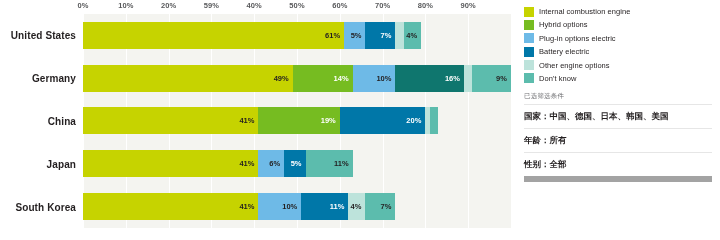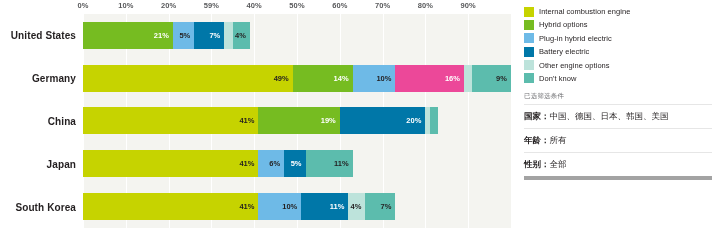--- a/index.html
+++ b/index.html
@@ -165,27 +165,27 @@
     padding-bottom: 3px;
     letter-spacing: .2px;
   }
   .filter-row {
     border-top: 1px solid #e6e6e6;
     padding: 6px 0 5px 0;
     font-size: 8.5px;
     color: #231f20;
     white-space: nowrap;
   }
-  .filter-row.last { border-bottom: 4px solid #a3a3a3; }
+  .filter-row.last { border-bottom: 6px solid #a3a3a3; }
   .filter-key {
     font-weight: bold;
     text-align: right;
   }
   .filter-val {
-    font-weight: normal;
+    font-weight: bold;
   }
 </style>
 </head>
 <body>
 
 <div id="root">
 
   <div class="chart-panel">
 
     <div class="plot-bg"></div>
@@ -212,34 +212,34 @@
         <div class="tick-label" style="left: 256.8px;">60%</div>
         <div class="tick-label" style="left: 299.6px;">70%</div>
         <div class="tick-label" style="left: 342.4px;">80%</div>
         <div class="tick-label" style="left: 385.2px;">90%</div>
       </div>
 
     <div class="rows" id="bar-rows">
         <div class="row" style="top: 0px; height: 42.8px;">
           <div class="row-label" style="top: 16.4px;">United States</div>
           <div class="bar" style="top: 7.9px;">
-            <div class="seg light-text" style="width: 89.88px; background: rgb(118, 188, 33);">21%</div>
+            <div class="seg dark-text" style="width: 261.08px; background: rgb(198, 211, 0);">61%</div>
             <div class="seg dark-text" style="width: 21.4px; background: rgb(110, 186, 231);">5%</div>
             <div class="seg light-text" style="width: 29.96px; background: rgb(0, 119, 168);">7%</div>
             <div class="seg dark-text no-label" style="width: 8.56px; background: rgb(189, 227, 219);"></div>
             <div class="seg dark-text" style="width: 17.12px; background: rgb(92, 188, 173);">4%</div>
           </div>
         </div>
         <div class="row" style="top: 42.8px; height: 42.8px;">
           <div class="row-label" style="top: 16.4px;">Germany</div>
           <div class="bar" style="top: 7.9px;">
             <div class="seg dark-text" style="width: 209.72px; background: rgb(198, 211, 0);">49%</div>
             <div class="seg light-text" style="width: 59.92px; background: rgb(118, 188, 33);">14%</div>
             <div class="seg dark-text" style="width: 42.8px; background: rgb(110, 186, 231);">10%</div>
-            <div class="seg light-text" style="width: 68.48px; background: #ec4899;">16%</div>
+            <div class="seg light-text" style="width: 68.48px; background: #0f766e;">16%</div>
             <div class="seg dark-text no-label" style="width: 8.56px; background: rgb(189, 227, 219);"></div>
             <div class="seg dark-text" style="width: 38.52px; background: rgb(92, 188, 173);">9%</div>
           </div>
         </div>
         <div class="row" style="top: 85.6px; height: 42.8px;">
           <div class="row-label" style="top: 16.4px;">China</div>
           <div class="bar" style="top: 7.9px;">
             <div class="seg dark-text" style="width: 175.48px; background: rgb(198, 211, 0);">41%</div>
             <div class="seg light-text" style="width: 81.32px; background: rgb(118, 188, 33);">19%</div>
             <div class="seg light-text" style="width: 85.6px; background: rgb(0, 119, 168);">20%</div>
@@ -276,21 +276,21 @@
         <div class="legend-item">
           <span class="legend-swatch" style="background: rgb(198, 211, 0);"></span>
           <span class="legend-text">Internal combustion engine</span>
         </div>
         <div class="legend-item">
           <span class="legend-swatch" style="background: rgb(118, 188, 33);"></span>
           <span class="legend-text">Hybrid options</span>
         </div>
         <div class="legend-item">
           <span class="legend-swatch" style="background: rgb(110, 186, 231);"></span>
-          <span class="legend-text">Plug-in hybrid electric</span>
+          <span class="legend-text">Plug-in options electric</span>
         </div>
         <div class="legend-item">
           <span class="legend-swatch" style="background: rgb(0, 119, 168);"></span>
           <span class="legend-text">Battery electric</span>
         </div>
         <div class="legend-item">
           <span class="legend-swatch" style="background: rgb(189, 227, 219);"></span>
           <span class="legend-text">Other engine options</span>
         </div>
         <div class="legend-item">

